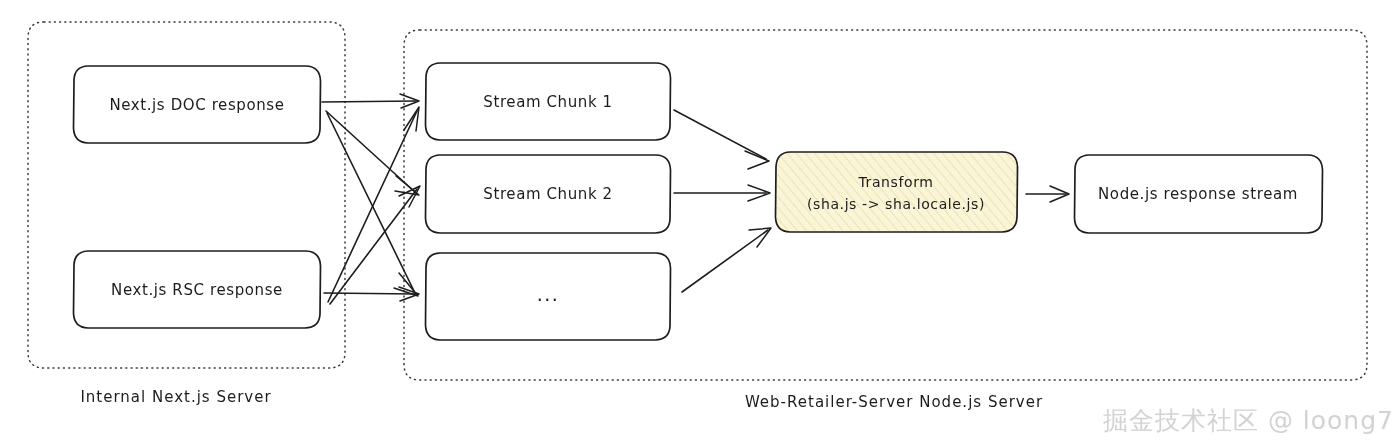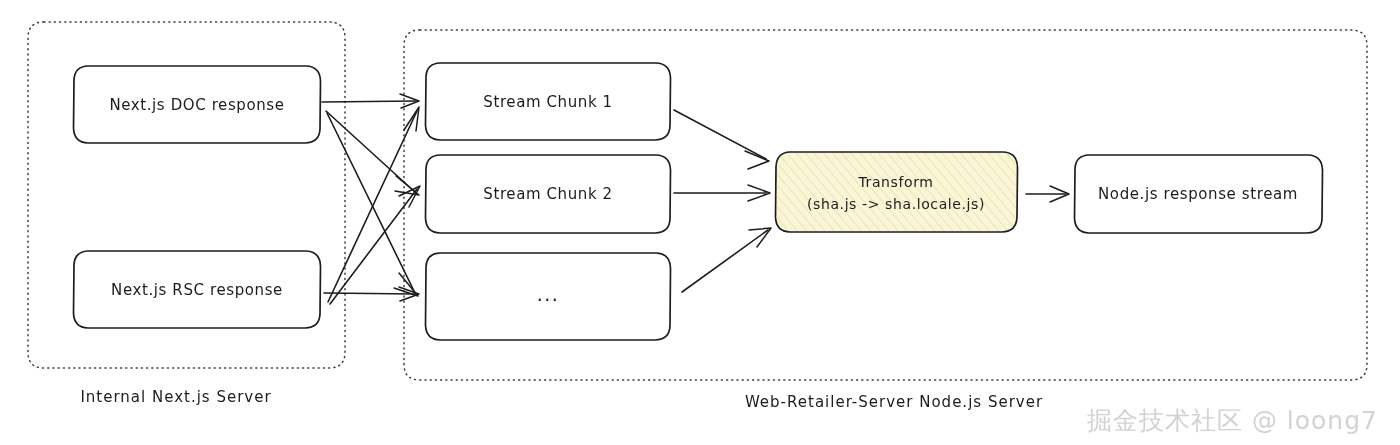--- a/index.html
+++ b/index.html
@@ -76,21 +76,21 @@
   }
   .arrow-head {
     stroke: #1d1d1d;
     stroke-width: 1.5;
     fill: none;
     stroke-linecap: round;
     stroke-linejoin: round;
   }
   .watermark {
     position: absolute;
-    right: 22px;
+    right: 6px;
     bottom: 8px;
     font-family: "DejaVu Sans", sans-serif;
     font-size: 25px;
     color: #d2d2d2;
     letter-spacing: 1px;
     white-space: nowrap;
     user-select: none;
   }
 </style>
 </head>

